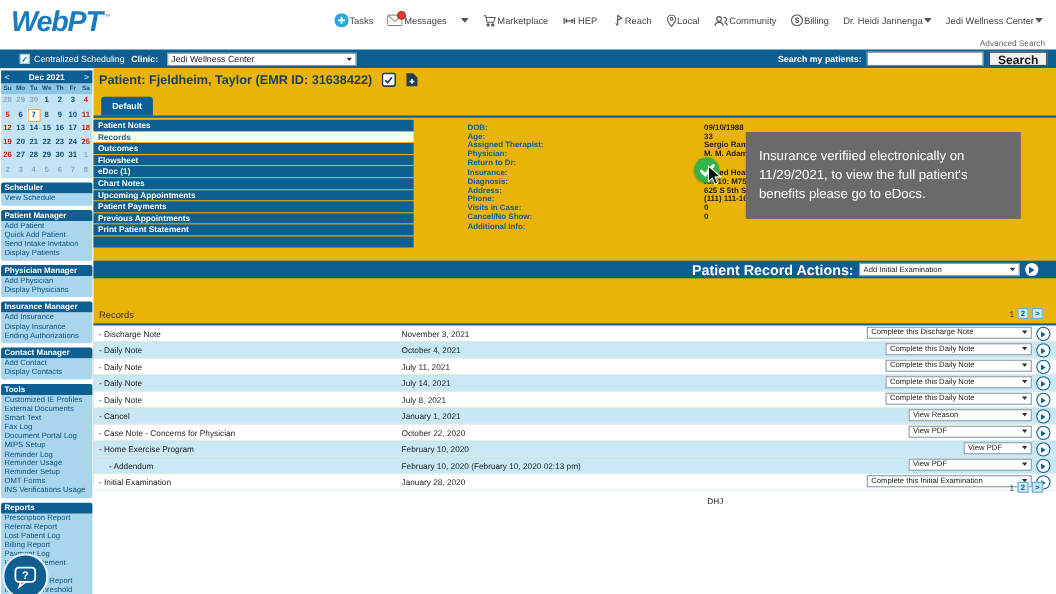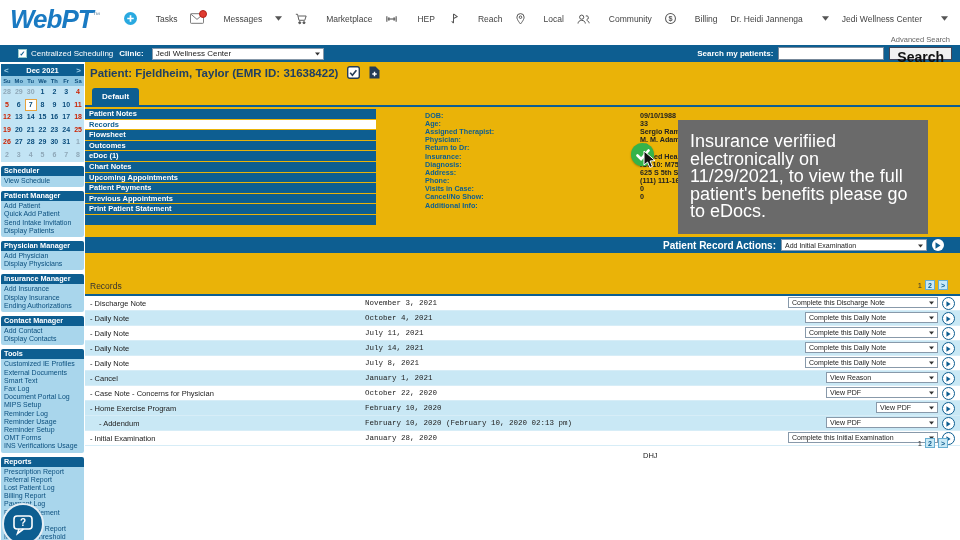--- a/index.html
+++ b/index.html
@@ -5,41 +5,41 @@
   html,body{margin:0;padding:0;}
   body{width:960px;height:540px;position:relative;overflow:hidden;background:#fff;
        font-family:"Liberation Sans",sans-serif;-webkit-font-smoothing:antialiased;}
   
   .topbar{position:absolute;left:0;top:0;width:960px;height:45px;background:#fff;}
   .logo{position:absolute;left:10px;top:4px;font-size:26px;font-weight:bold;font-style:italic;
         color:#1a7ac2;letter-spacing:-1px;cursor:pointer;}
   .logo sup{font-size:8px;color:#8aa7bd;font-style:normal;letter-spacing:0;}
   .nav{position:absolute;right:12px;top:12px;display:flex;align-items:center;gap:13px;
        font-size:8.5px;color:#444;white-space:nowrap;}
-  .nav-item{display:flex;align-items:center;gap:19px;cursor:pointer;}
+  .nav-item{display:flex;align-items:center;gap:1px;cursor:pointer;}
   .iconwrap{position:relative;display:inline-flex;align-items:center;}
   .badge{position:absolute;right:-3px;top:-3px;width:6px;height:6px;border-radius:50%;
          background:#e03c31;border:1px solid #b32219;}
   .adv{position:absolute;right:10px;top:35px;font-size:7.5px;color:#666;cursor:pointer;}
   
   .bluebar{position:absolute;left:0;top:45px;width:960px;height:17px;background:#0d5e91;
            display:flex;align-items:center;color:#fff;font-size:8px;}
   .cs-check{width:9px;height:9px;background:#fff;margin:0 4px 0 18px;display:flex;align-items:center;
             justify-content:center;font-size:7px;color:#0d5e91;font-weight:bold;cursor:pointer;box-sizing:border-box;border:1px solid #9cc;}
   .blabel{margin-right:6px;}
   .blabel.bold{font-weight:bold;}
   .fake-select{background:#fff;border:1px solid #8899aa;color:#222;display:flex;align-items:center;
                justify-content:space-between;box-sizing:border-box;padding:0 3px;cursor:pointer;}
   .clinic-select{width:172px;height:12px;font-size:8px;margin-left:2px;}
   .spacer{flex:1;}
   .search-label{font-weight:bold;margin-right:5px;padding-left:20px;}
   .search-input{width:100px;height:11px;border:1px solid #789;background:#fff;font-size:8px;
                 font-family:"Liberation Sans",sans-serif;margin-right:5px;padding:0 2px;}
   .search-btn{height:13px;background:#f0f0f0;border:1px solid #445;color:#111;font-weight:bold;
-              font-size:14px;font-family:"Liberation Sans",sans-serif;padding:1px 7px;margin-right:8px;cursor:pointer;}
+              font-size:11px;font-family:"Liberation Sans",sans-serif;padding:1px 7px;margin-right:8px;cursor:pointer;}
   
   .sidebar{position:absolute;left:0;top:62px;width:85px;height:478px;}
   .cal{position:absolute;left:1px;top:2px;width:83px;}
   .cal-head{height:12px;background:#0d5e91;color:#fff;display:flex;align-items:center;
             justify-content:space-between;font-size:7.5px;font-weight:bold;padding:0 3px;}
   .cal-arrow{color:#9fd0ea;cursor:pointer;font-size:8px;}
   .cal-days{display:grid;grid-template-columns:repeat(7,1fr);background:#8ec6e2;color:#0b4d7c;
             font-size:5.8px;font-weight:bold;height:10px;line-height:10px;text-align:center;}
   .cal-grid{display:grid;grid-template-columns:repeat(7,1fr);grid-auto-rows:12.6px;background:#c2e4f4;
             font-size:7px;font-weight:bold;color:#0b4d7c;text-align:center;}
@@ -67,42 +67,42 @@
   .pmenu-item.blank{cursor:default;}
   .details{position:absolute;left:340px;top:49px;}
   .det-row{display:flex;height:8.2px;align-items:center;}
   .det-label{width:215px;font-size:7.2px;font-weight:bold;color:#0d5e91;}
   .det-value{font-size:7.2px;color:#222;font-weight:bold;display:flex;gap:3px;align-items:center;white-space:nowrap;}
   .gcheck{position:absolute;left:546px;top:81px;width:23px;height:23px;border-radius:50%;background:#35b34a;
           z-index:40;display:flex;align-items:center;justify-content:center;cursor:pointer;
           box-shadow:0 1px 2px rgba(0,0,0,.3);}
   .cursor{position:absolute;left:558px;top:88px;z-index:60;pointer-events:none;}
   .tooltip{position:absolute;left:593px;top:58px;width:226px;background:#6a6a6a;color:#fff;
-           font-size:18px;line-height:17.5px;padding:13px 12px;z-index:50;}
+           font-size:12px;line-height:17.5px;padding:13px 12px;z-index:50;}
   .actbar{position:absolute;left:0;top:175px;width:875px;height:16px;background:#0d5e91;display:flex;
           align-items:center;justify-content:flex-end;gap:5px;padding-right:16px;box-sizing:border-box;}
-  .actbar-label{color:#fff;font-size:10px;font-weight:bold;}
+  .actbar-label{color:#fff;font-size:13px;font-weight:bold;}
   .act-select{width:146px;height:12px;font-size:7px;}
   .gobtn{width:12px;height:12px;border-radius:50%;background:#fff;display:flex;align-items:center;
          justify-content:center;cursor:pointer;flex:none;}
   
   .records{position:absolute;left:0;top:216px;width:875px;}
   .rec-title{position:absolute;left:5px;top:3px;font-size:8.5px;color:#333;}
   .pag{display:flex;gap:3px;align-items:center;font-size:7.5px;color:#333;}
   .pag-top{position:absolute;right:12px;top:2px;}
   .pag-bottom{position:absolute;right:12px;top:160px;}
   .pag-box{width:10px;height:10px;background:#c8e9f6;border:1px solid #68aed1;color:#0b5a8c;
            text-align:center;line-height:9px;font-weight:bold;box-sizing:border-box;font-size:7px;cursor:pointer;}
   .pag-num{cursor:pointer;}
   .rec-table{position:absolute;left:0;top:16px;width:875px;border-top:2px solid #0d5e91;}
   .rec-row{position:relative;height:14px;border-bottom:1px solid #d7edf7;font-size:7.5px;color:#222;background:#fff;}
   .rec-row.shade{background:#c9e8f5;}
   .rec-name{position:absolute;left:5px;top:3px;}
   .rec-name.indent{left:14px;}
-  .rec-date{position:absolute;left:280px;top:3px;font-family:Liberation Mono, monospace;}
+  .rec-date{position:absolute;left:280px;top:3px;}
   .rec-init{position:absolute;left:558px;top:20px;}
   .rec-sel{position:absolute;right:22px;top:1px;height:11px;font-size:7px;}
   .w-xl{width:150px;} .w-lg{width:133px;} .w-md{width:112px;} .w-sm{width:62px;}
   .rec-go{position:absolute;right:5px;top:1px;width:11px;height:11px;border-radius:50%;
           border:1px solid #0d5e91;background:#fff;display:flex;align-items:center;justify-content:center;cursor:pointer;}
   
   .help{position:absolute;left:2px;top:503px;width:42px;height:42px;border-radius:50%;background:#0d5e91;
         border:2px solid #e6eef4;box-sizing:border-box;display:flex;align-items:center;justify-content:center;
         z-index:70;cursor:pointer;}
 </style>
@@ -377,22 +377,22 @@
           <path d="M0.5 0.5h6l4 4v8h-10z" fill="#253c56"></path>
           <path d="M5.5 5.8v4.4M3.3 8h4.4" stroke="#fff" stroke-width="1.4"></path>
         </svg>
       </span>
   </div>
   <div class="tab">Default</div>
   <div class="tab-line"></div>
   <div class="pmenu">
       <div class="pmenu-item">Patient Notes</div>
       <div class="pmenu-item sel">Records</div>
+      <div class="pmenu-item">Outcomes</div>
       <div class="pmenu-item">Flowsheet</div>
-      <div class="pmenu-item">Outcomes</div>
       <div class="pmenu-item">eDoc (1)</div>
       <div class="pmenu-item">Chart Notes</div>
       <div class="pmenu-item">Upcoming Appointments</div>
       <div class="pmenu-item">Patient Payments</div>
       <div class="pmenu-item">Previous Appointments</div>
       <div class="pmenu-item">Print Patient Statement</div>
       <div class="pmenu-item blank"></div>
     </div>
   <div class="details">
       <div class="det-row">

